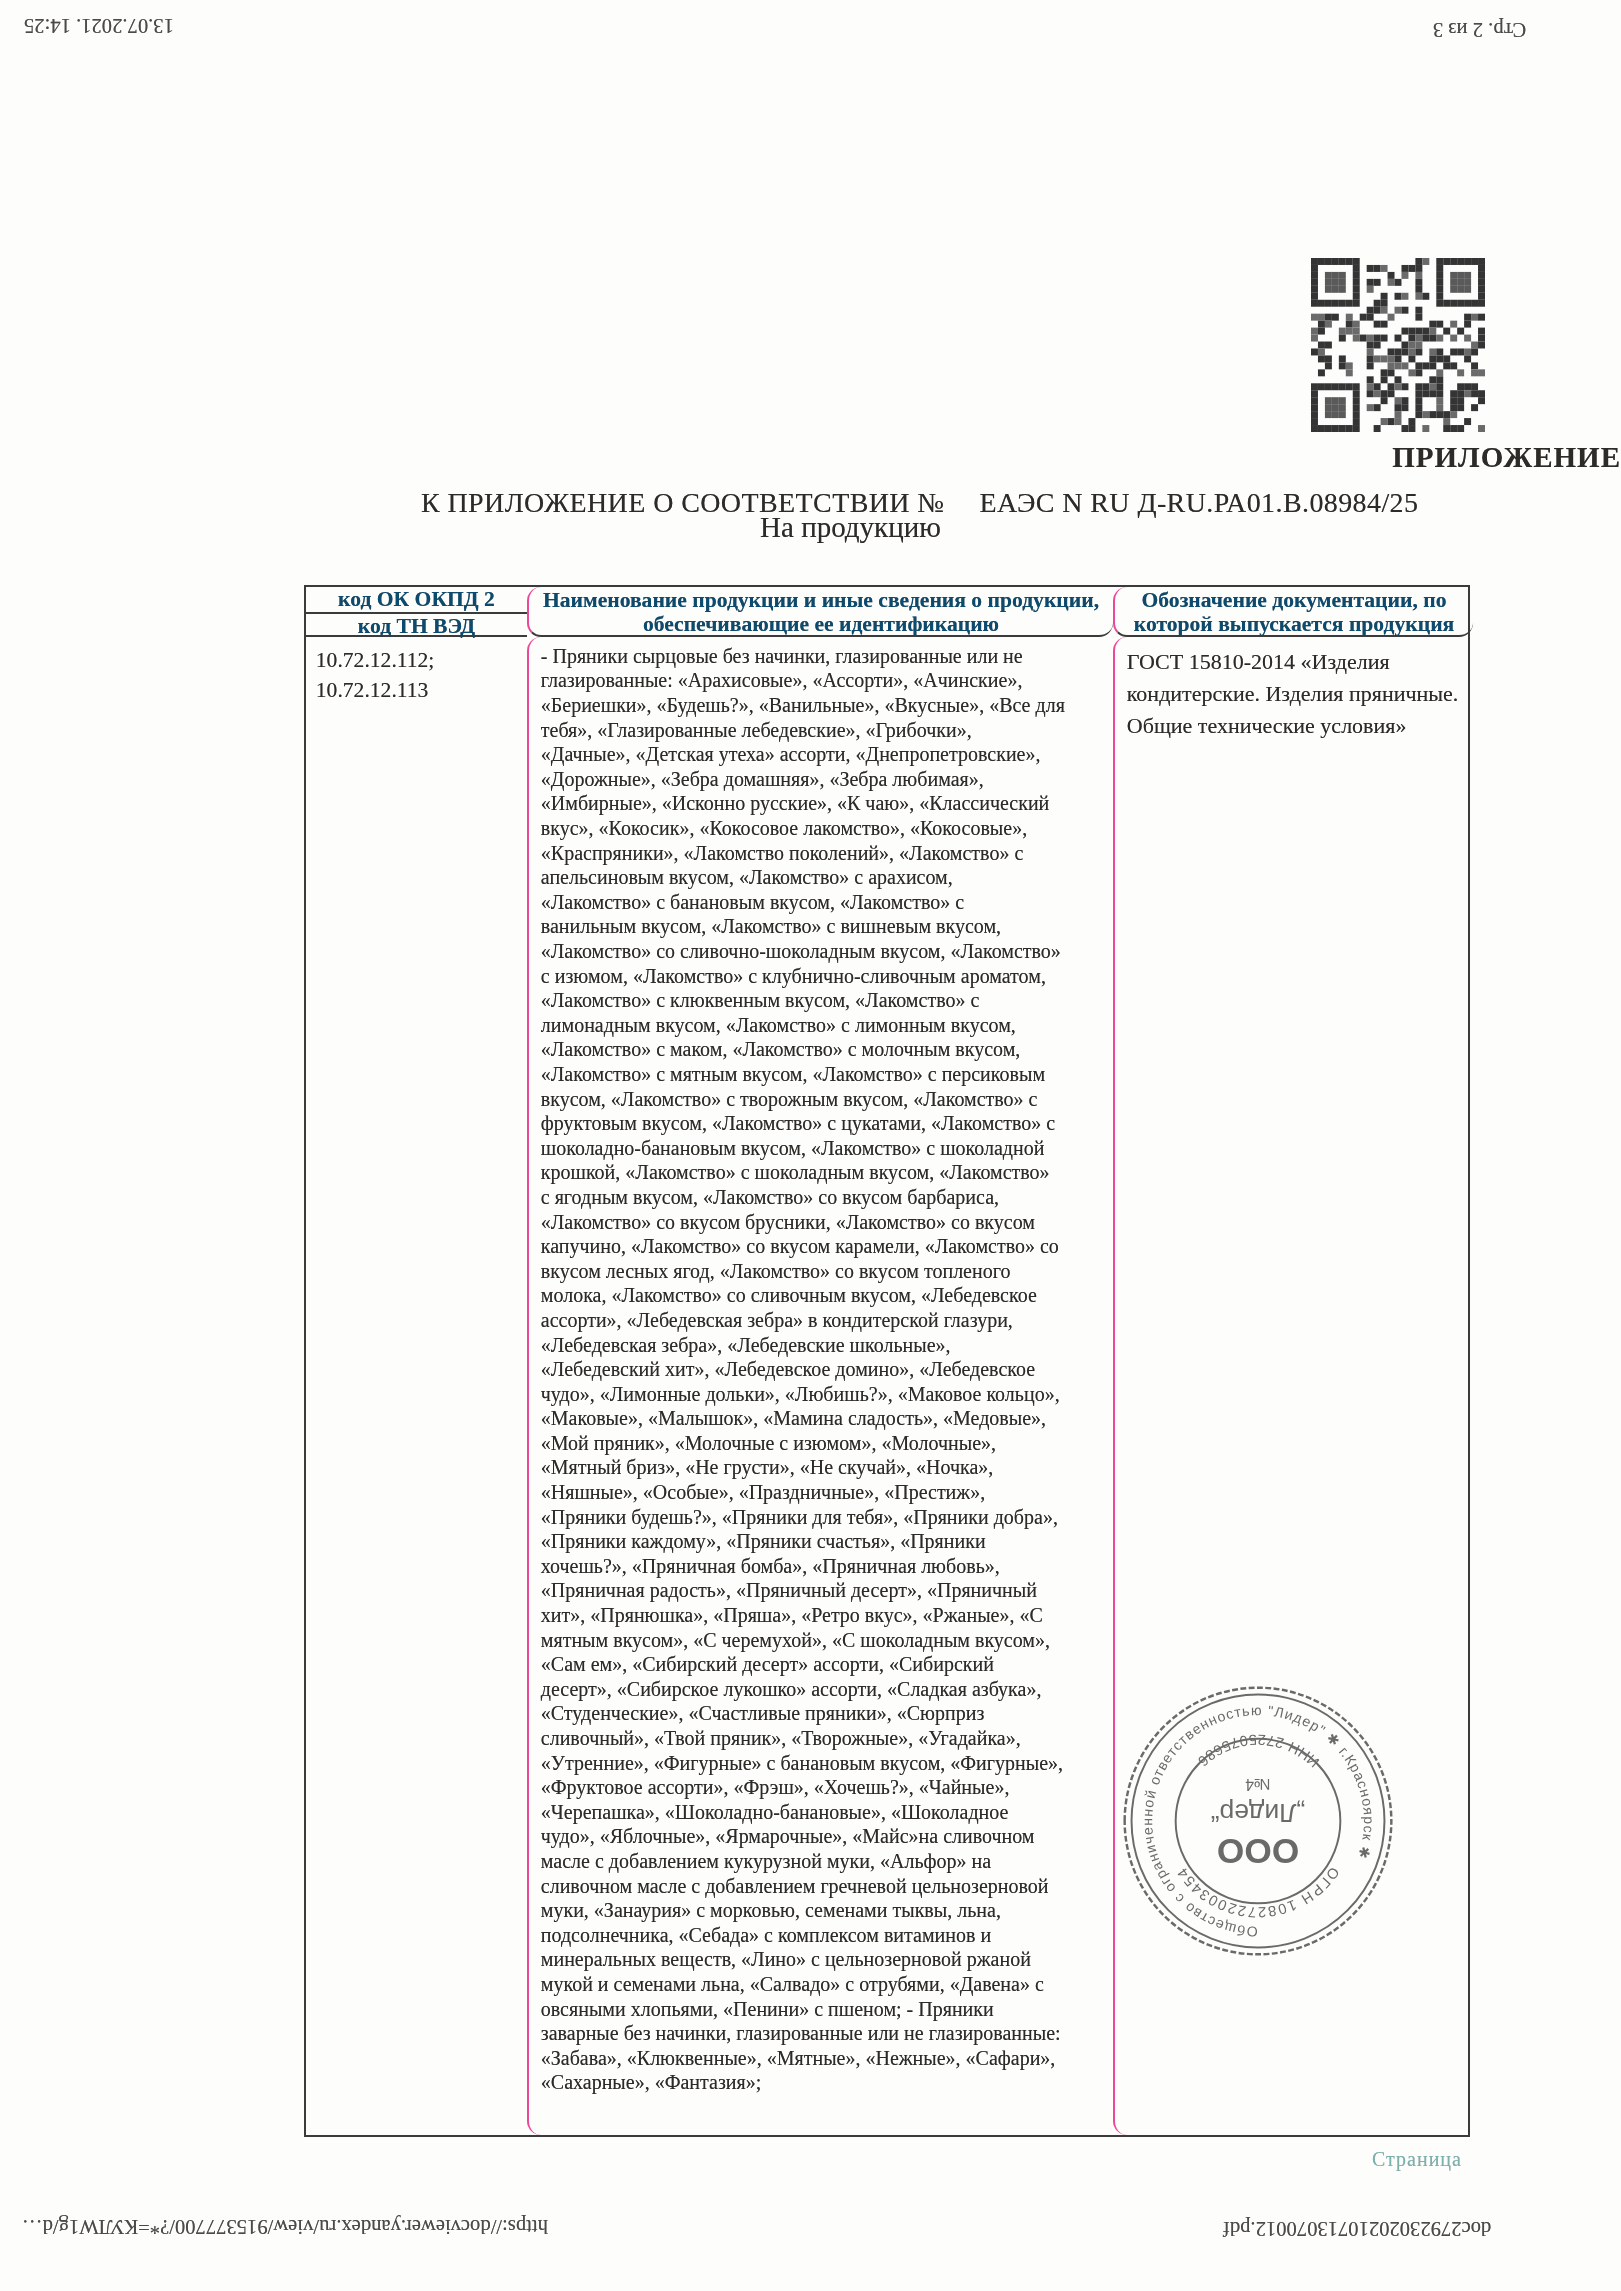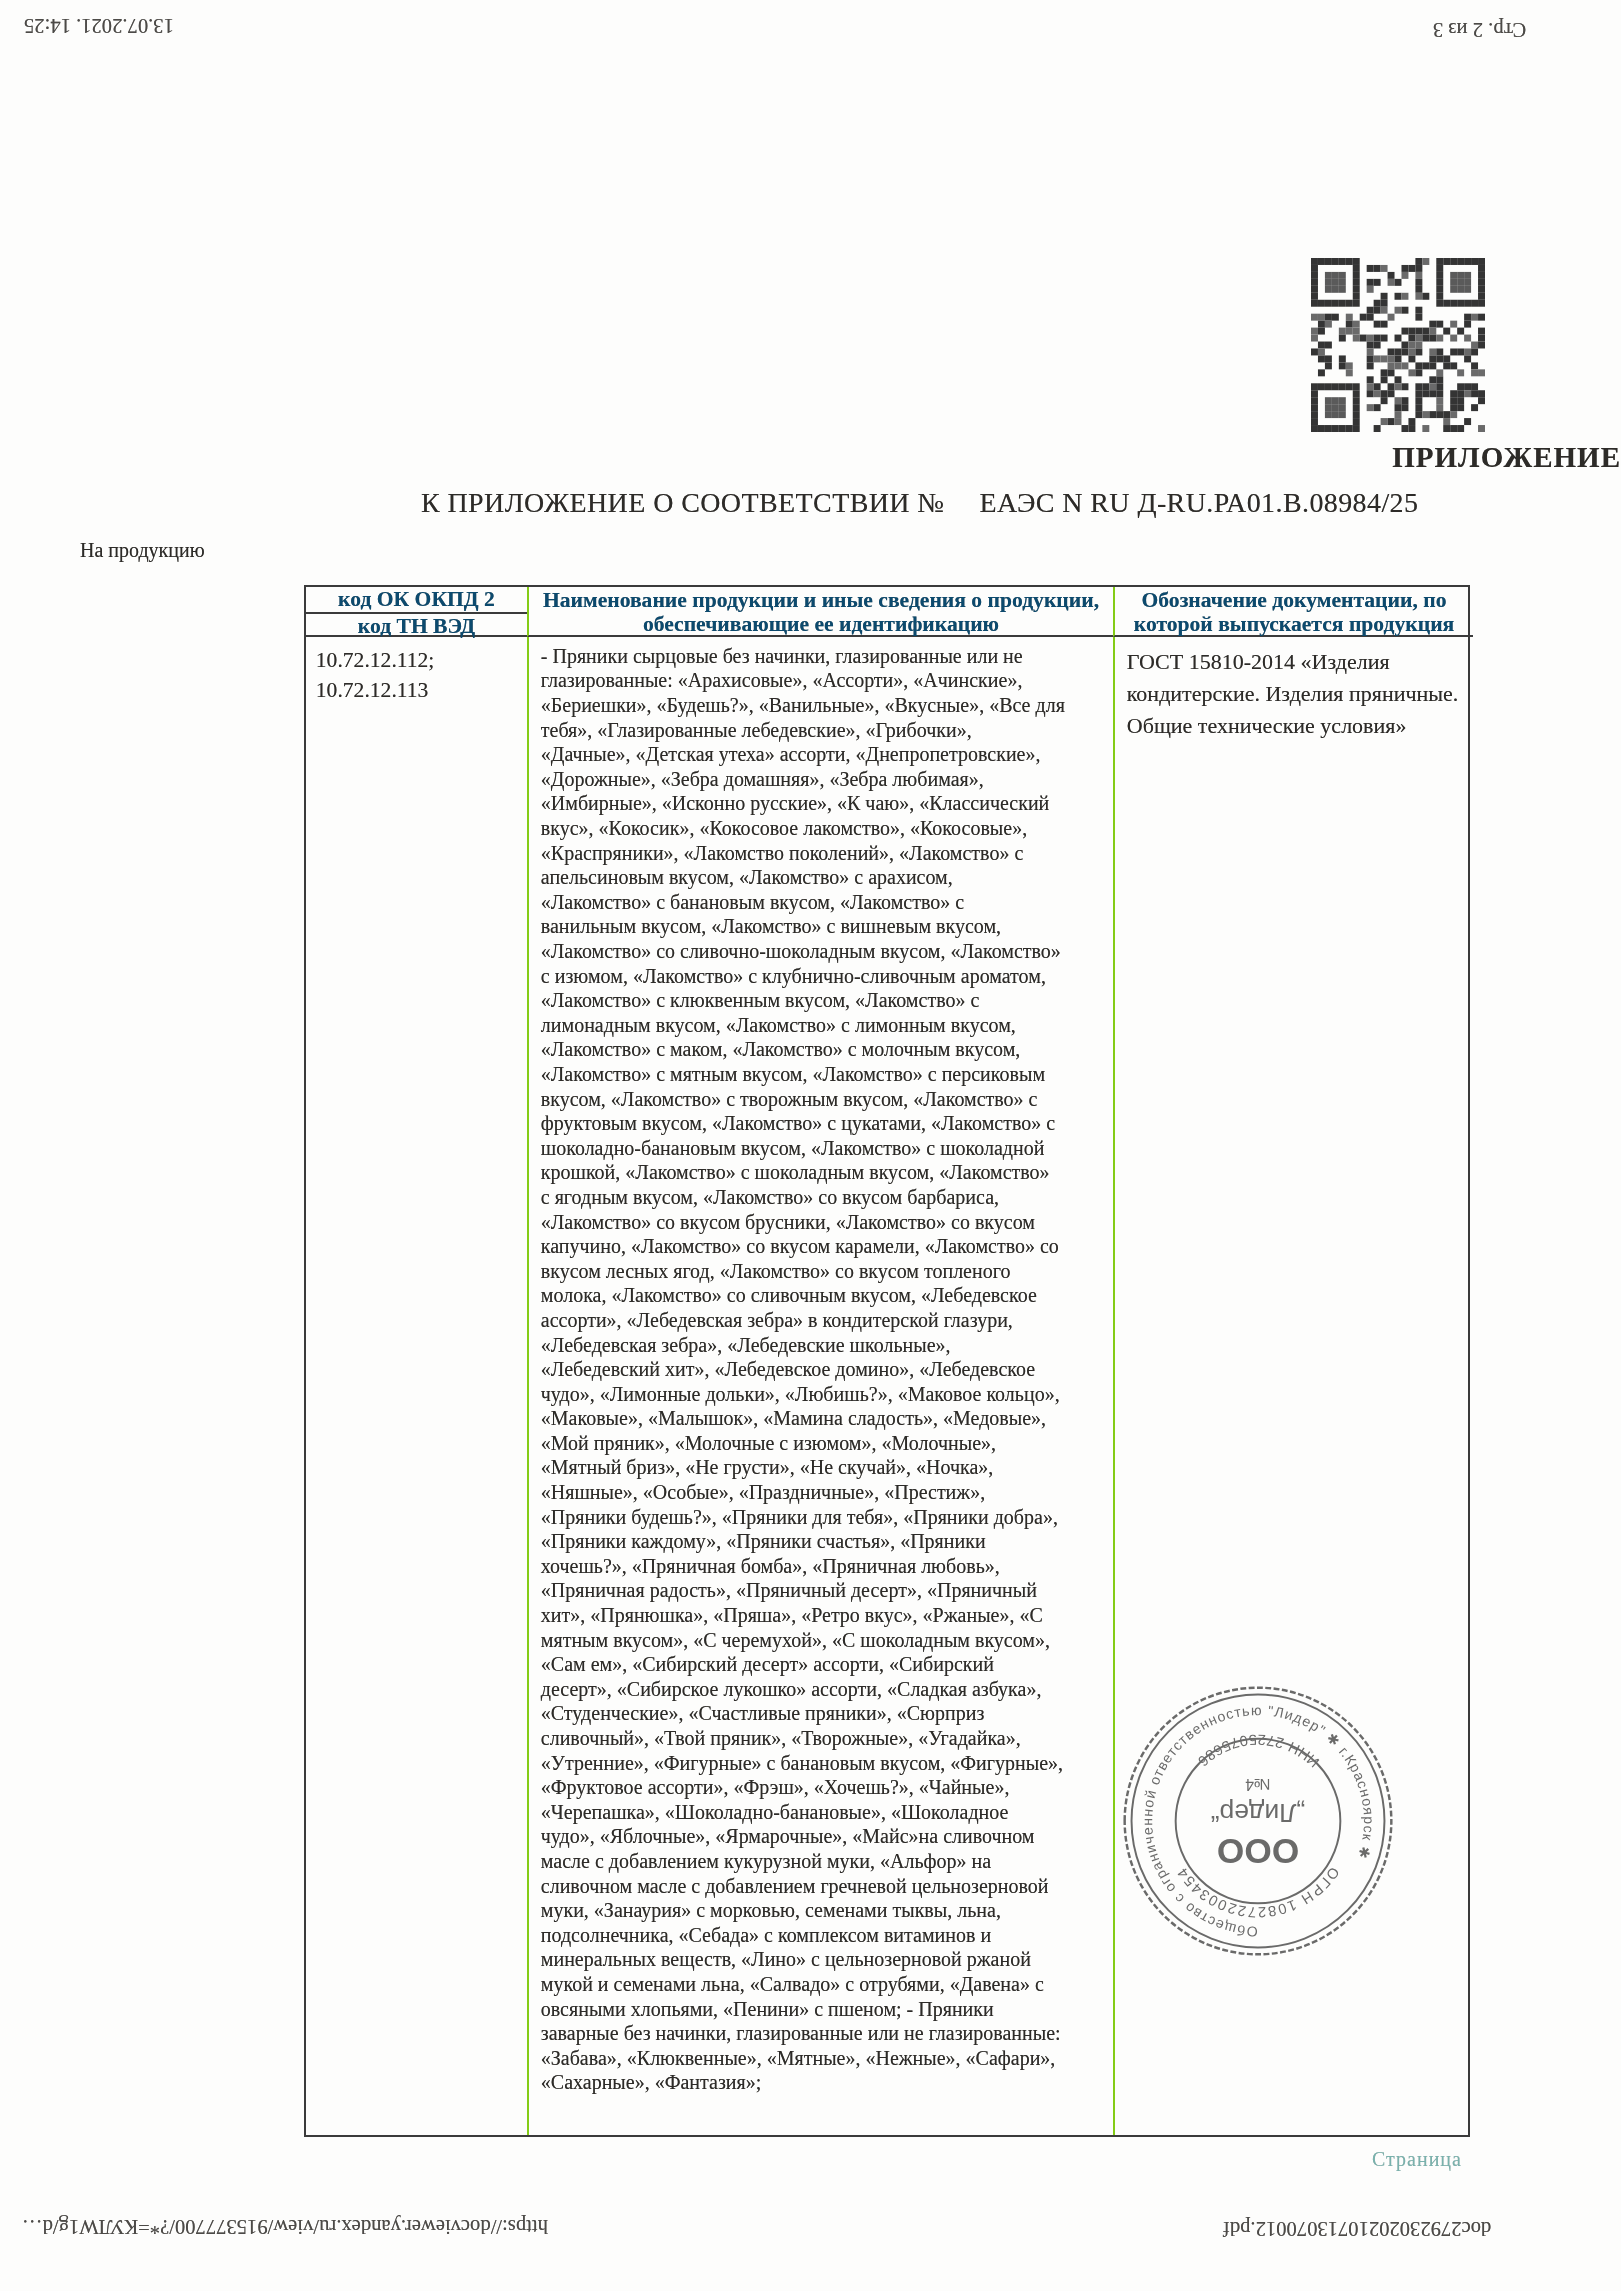--- a/index.html
+++ b/index.html
@@ -19,30 +19,30 @@
   .bottom-url{ left:21.6px; top:2215px; }
   .bottom-pdf{ left:1223px; top:2217px; }
   .page-word-faint{ left:1366px; top:2148px; font-size:20px; color:#0f766e; opacity:.55;
     filter:blur(0.4px); letter-spacing:1px;margin-left:6px;}
 
   
   .title-row{ left:80px; top:441px; width:1541px; text-align:right;
     font-size:29px; font-weight:bold; letter-spacing:1px; }
   .decl-row{ left:421px; top:487px; font-size:28px; letter-spacing:0.4px; white-space:nowrap; }
   .decl-num{ margin-left:35px; }
-  .subtitle-row{ left:80px; top:539px; width:1541px; font-size:20px; }
+  .subtitle-row{ left:80px; top:511px; width:1541px; text-align:center; font-size:29px; }
 
   
   .doc-table{
     left:304px; top:585px; width:1166px; height:1552px;
     border:2.9px solid #3b3b3b; box-sizing:border-box;
     display:grid; grid-template-columns:221px 586px 360px; grid-template-rows:50px 1fr;
   }
   .cell{ box-sizing:border-box; }
-  .b-left{ border-left:2px solid #84cc16; }
+  .b-left{ border-left:2px solid #ec4899;border-radius:14px; }
   .b-bottom{ border-bottom:2px solid #3b3b3b; }
   .hdr{ font-weight:bold; text-align:center; font-size:21.6px; color:#0c4a6e; }
   .hdr-col1{ display:flex; flex-direction:column; }
   .hdr-col1 > div{ flex:1; display:flex; align-items:center; justify-content:center; }
   .hdr-col1 > div:first-child{ border-bottom:2px solid #3b3b3b; }
   .hdr-multi{ line-height:23.5px; padding-top:2px; white-space:pre-line; }
   .cell-codes{ font-size:21.6px; line-height:30px; padding:7.8px 3.9px 0 9.8px; white-space:pre-line; }
   .cell-products{ font-size:20px; line-height:24.6px; padding:6.9px 7.8px 0 11.8px; white-space:pre-line; }
   .cell-doc{ font-size:22px; line-height:32px; padding:8.8px 5.9px 0 11.8px; white-space:pre-line; }
 

